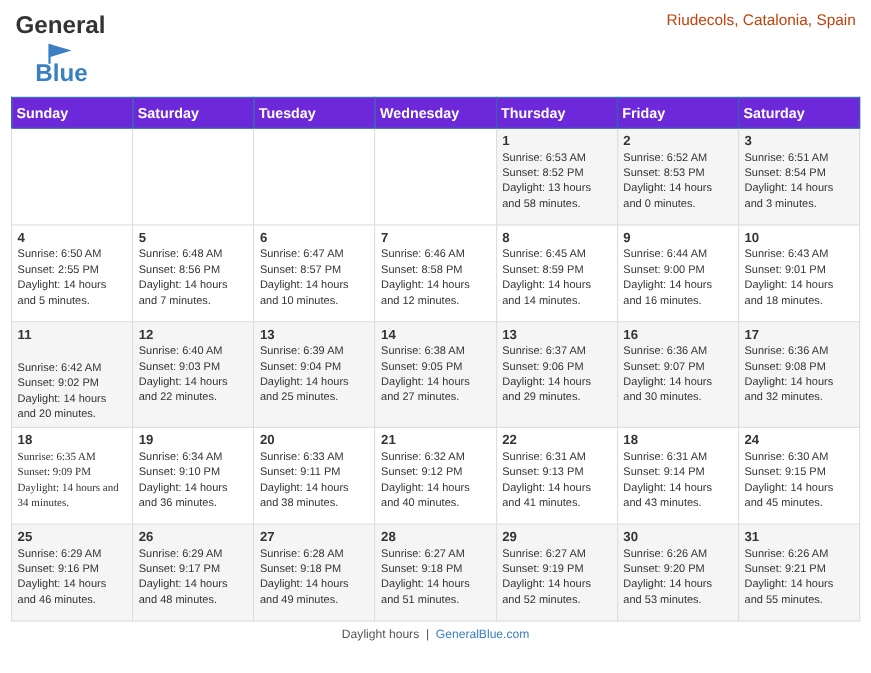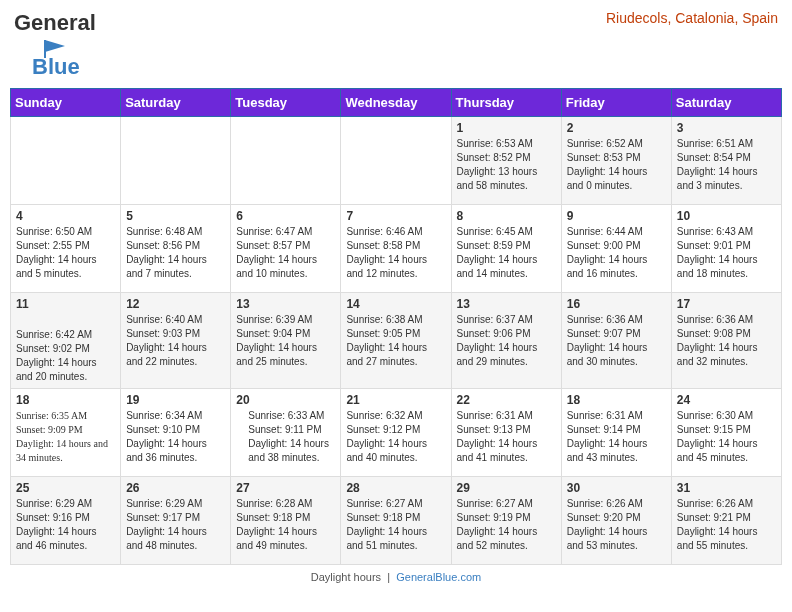--- a/index.html
+++ b/index.html
@@ -239,21 +239,21 @@
 Daylight: 14 hours and 34 minutes.</div>
         </td>
         <td>
           <span class="day-num">19</span>
           <div class="day-info" style="white-space: pre-line;">Sunrise: 6:34 AM
 Sunset: 9:10 PM
 Daylight: 14 hours and 36 minutes.</div>
         </td>
         <td>
           <span class="day-num">20</span>
-          <div class="day-info" style="white-space: pre-line; margin-left: 12px;">Sunrise: 6:33 AM
+          <div class="day-info" style="white-space: pre-line;">Sunrise: 6:33 AM
 Sunset: 9:11 PM
 Daylight: 14 hours and 38 minutes.</div>
         </td>
         <td>
           <span class="day-num">21</span>
           <div class="day-info" style="white-space: pre-line;">Sunrise: 6:32 AM
 Sunset: 9:12 PM
 Daylight: 14 hours and 40 minutes.</div>
         </td>
         <td>

